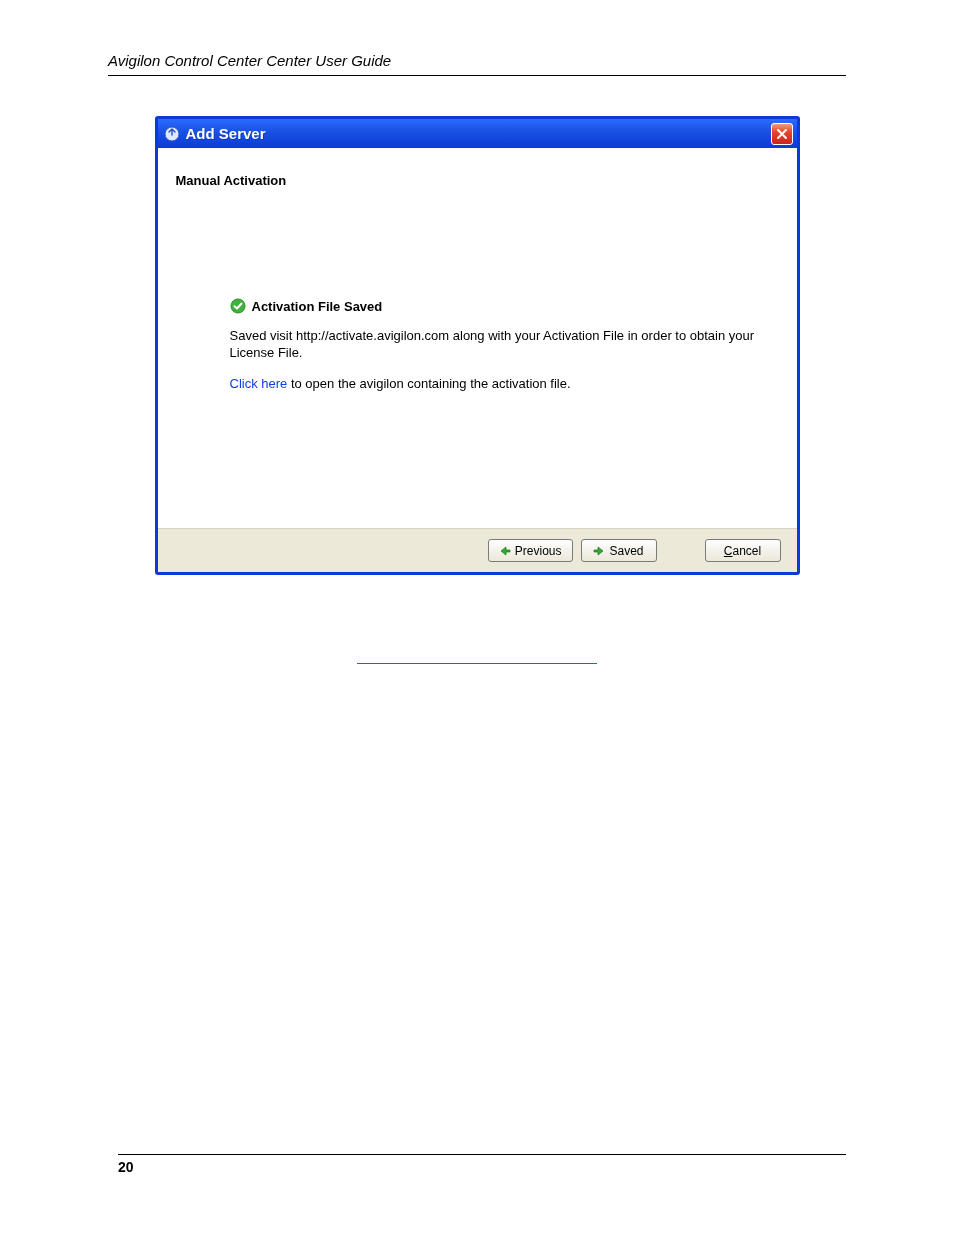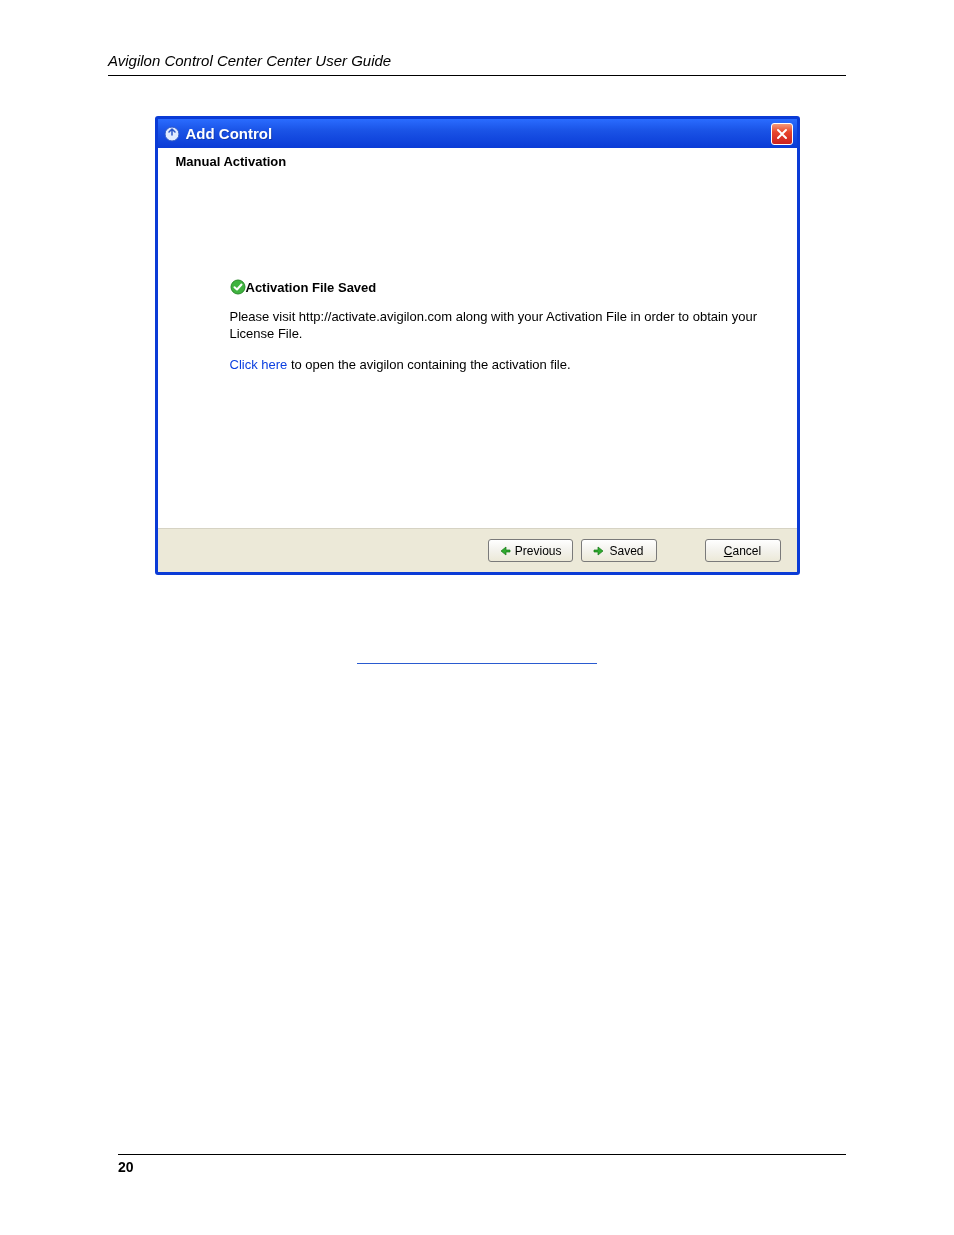--- a/index.html
+++ b/index.html
@@ -62,40 +62,40 @@
     margin-left: auto;
     background: linear-gradient(to bottom, #f39a7a 0%, #e8452b 40%, #c22 100%);
     border: 1px solid #fff;
     border-radius: 3px;
     display: flex; align-items: center; justify-content: center;
     cursor: pointer;
   }
   .close-btn svg { display: block; }
 
   .dialog-body {
-    padding: 6px 18px 10px 18px;
+    padding: 25px 18px 10px 18px;
     min-height: 380px;
     position: relative;
   }
 
   .section-title {
     font-weight: bold;
     font-size: 13px;
     color: #000;
   }
 
   .content-block {
     margin: 110px 0 0 54px;
     max-width: 560px;
   }
 
   .status-row {
     display: flex;
     align-items: center;
-    gap: 0;
+    gap: 6px;
     margin-bottom: 14px;
   }
   .status-row .check-icon {
     width: 16px; height: 16px;
   }
   .status-text {
     font-weight: bold;
     font-size: 13px;
   }
 
@@ -173,21 +173,21 @@
   <div class="screenshot-wrap">
     <div class="dialog">
 
       <div class="titlebar">
         <span class="titlebar-icon">
           <svg width="16" height="16" viewBox="0 0 16 16">
             <circle cx="8" cy="8" r="7" fill="#dfeaff" stroke="#2a56c8" stroke-width="1"></circle>
             <path d="M8 3 L8 9 M5 6 L8 3 L11 6" stroke="#2a56c8" stroke-width="1.5" fill="none" stroke-linecap="round" stroke-linejoin="round"></path>
           </svg>
         </span>
-        <span class="titlebar-title">Add Control</span>
+        <span class="titlebar-title">Add Server</span>
         <div class="close-btn">
           <svg width="12" height="12" viewBox="0 0 12 12">
             <path d="M2 2 L10 10 M10 2 L2 10" stroke="#fff" stroke-width="2" stroke-linecap="round"></path>
           </svg>
         </div>
       </div>
 
       <div class="dialog-body">
         <div class="section-title">Manual Activation</div>
 
@@ -195,21 +195,21 @@
           <div class="status-row">
             <span class="check-icon">
               <svg width="16" height="16" viewBox="0 0 16 16">
                 <circle cx="8" cy="8" r="7" fill="#3fb33f" stroke="#2a8a2a" stroke-width="1"></circle>
                 <path d="M4.5 8.2 L7 10.5 L11.5 5.5" stroke="#fff" stroke-width="2" fill="none" stroke-linecap="round" stroke-linejoin="round"></path>
               </svg>
             </span>
             <span class="status-text">Activation File Saved</span>
           </div>
 
-          <div class="para">Please visit http://activate.avigilon.com along with your Activation File in order to obtain your License File.</div>
+          <div class="para">Saved visit http://activate.avigilon.com along with your Activation File in order to obtain your License File.</div>
           <div class="para last">
             <span class="link">Click here</span><span> to open the avigilon containing the activation file.</span>
           </div>
         </div>
       </div>
 
       <div class="button-bar">
         <button class="btn">
           <span class="arrow-icon">
             <svg width="12" height="12" viewBox="0 0 12 12">

